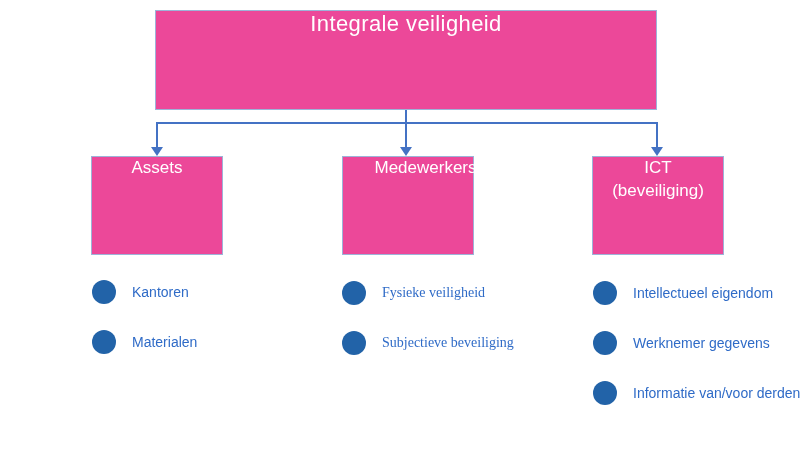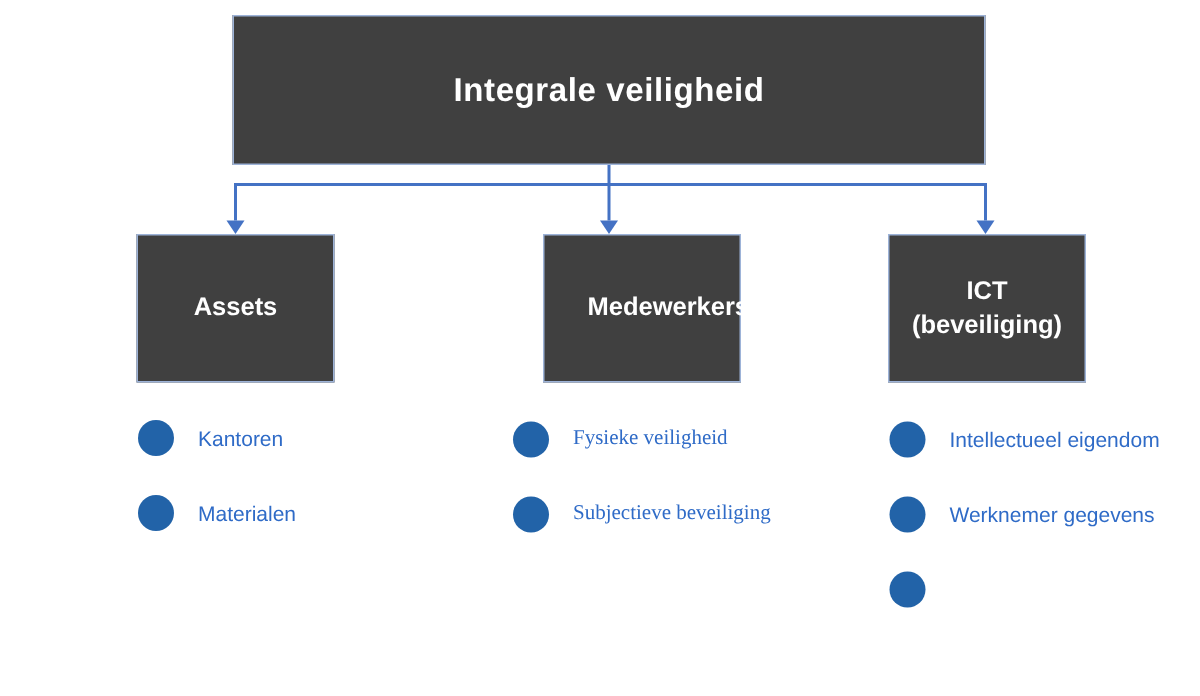--- a/index.html
+++ b/index.html
@@ -13,44 +13,43 @@
     width: 800px;
     height: 464px;
     background: #ffffff;
     overflow: hidden;
   }
 
   
   .node {
     position: absolute;
     box-sizing: border-box;
-    background: #404040;
+    background: #ec4899;
     border: 1px solid #9db3d8;
     color: #ffffff;
     display: flex;
     flex-direction: column;
     align-items: center;
-    justify-content: center;
+    justify-content: flex-start;
     text-align: center;
-    font-weight: bold;
   }
   .root-box {
     left: 155px; top: 10px;
     width: 502px; height: 100px;
     font-size: 22px;
     letter-spacing: 0.4px;
   }
   .branch-box {
     width: 132px; height: 99px;
     top: 156px;
     font-size: 17px;
     line-height: 1.35;
   }
   .branch-assets      { left: 91px;  }
-  .branch-medewerkers { left: 362px; padding-left: 35px; }
+  .branch-medewerkers { left: 342px; padding-left: 35px; }
   .branch-ict         { left: 592px; }
   .box-sub:empty { display: none; }
 
   
   .line {
     position: absolute;
     background: #4472c4;
   }
   .v-stub-top  { left: 405px; top: 110px; width: 2px; height: 13px; }
   .h-line      { left: 156px; top: 122px; width: 502px; height: 2px; }
@@ -156,16 +155,17 @@
     <div class="bullet-item">
       <span class="bullet-dot"></span>
       <span class="bullet-label">Intellectueel eigendom</span>
     </div>
     <div class="bullet-item">
       <span class="bullet-dot"></span>
       <span class="bullet-label">Werknemer gegevens</span>
     </div>
     <div class="bullet-item">
       <span class="bullet-dot"></span>
+      <span class="bullet-label">Informatie van/voor derden</span>
     </div>
   </div>
 
 </div>
 
 </body></html>

